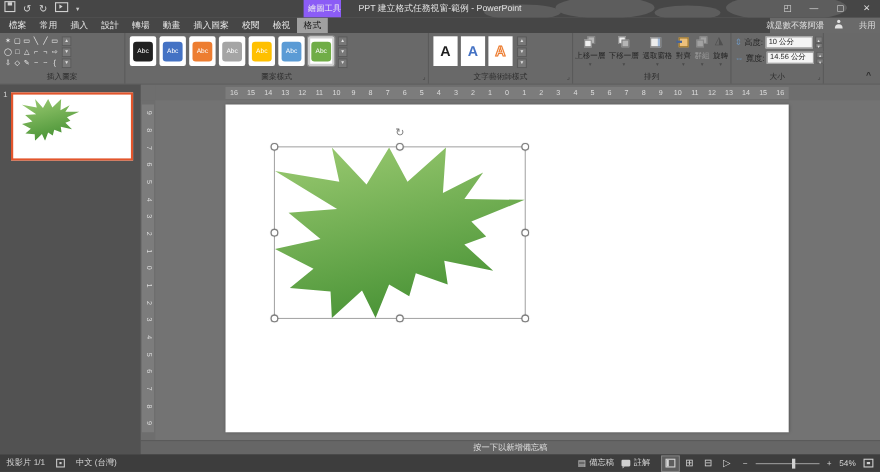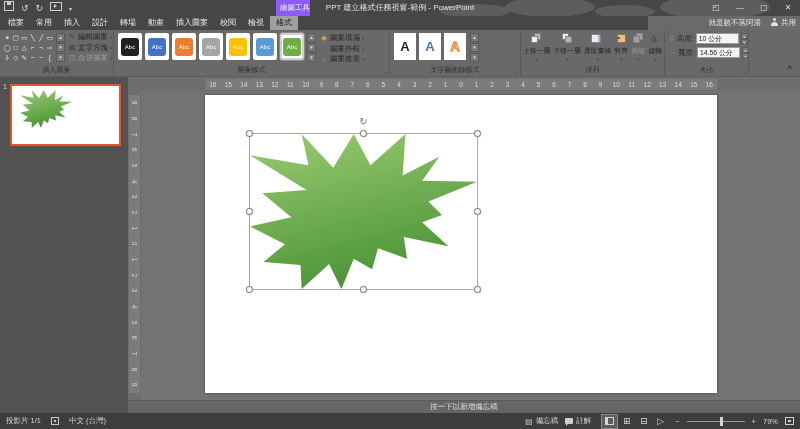--- a/index.html
+++ b/index.html
@@ -15,32 +15,32 @@
   .disk::before{content:"";position:absolute;left:2px;top:0;width:4px;height:3px;background:#d0d0d0}
   .monitor{width:10px;height:7px;border:1px solid #d0d0d0;display:inline-block;position:relative}
   .monitor::after{content:"";position:absolute;left:3px;top:1px;border-left:3px solid #d0d0d0;border-top:2px solid transparent;border-bottom:2px solid transparent}
   .tiny{font-size:6px;color:#c8c8c8}
   #ctx-badge{position:absolute;left:276px;top:0;width:34px;height:16px;background:#8b5cf6;color:#f0f0f0;
              font-size:7.5px;text-align:right;line-height:16px;z-index:2}
   #win-title{position:absolute;left:0;right:0;top:0;text-align:center;font-size:8px;color:#e2e2e2;line-height:16px;z-index:1}
   #winbtns{position:absolute;right:0;top:0;height:16px;display:flex;z-index:3}
   .winbtn{width:24px;height:16px;color:#dedede;font-size:8px;text-align:center;line-height:16px}
   
-  #tabrow{position:absolute;left:0;top:16px;width:648px;height:14px;background:#464646;display:flex;align-items:stretch}
+  #tabrow{position:absolute;left:0;top:16px;width:700px;height:14px;background:#464646;display:flex;align-items:stretch}
   .tabs-left{display:flex;align-items:stretch;padding-left:2px}
   .tab{padding:0 6px;font-size:8px;line-height:14px;color:#e8e8e8;white-space:nowrap}
   .tab.active{background:#a0a0a0;color:#161616}
   .tellme{display:flex;align-items:center;gap:4px;margin-left:10px;color:#cfcfcf;font-size:7.5px;white-space:nowrap}
   .bulb{width:5px;height:5px;border:1px solid #cfcfcf;border-radius:50%;position:relative}
   .bulb::after{content:"";position:absolute;left:1px;top:5px;width:3px;height:2px;background:#cfcfcf}
   #account{position:absolute;right:4px;top:16px;height:14px;display:flex;align-items:center;gap:10px;color:#e2e2e2;font-size:7.5px}
   .person{width:7px;height:8px;position:relative;display:inline-block}
   .person::before{content:"";position:absolute;left:2px;top:0;width:3px;height:3px;border-radius:50%;background:#e2e2e2}
   .person::after{content:"";position:absolute;left:0;top:4px;width:7px;height:4px;border-radius:4px 4px 0 0;background:#e2e2e2}
-  .share{display:flex;align-items:flex-start;gap:3px}
+  .share{display:flex;align-items:flex-start;gap:15px}
   
   #ribbon{position:absolute;left:0;top:30px;width:800px;height:47px;background:#696969;display:flex;border-bottom:1px solid #5c5c5c;box-sizing:border-box}
   .rgroup{position:relative;border-right:1px solid #5a5a5a;box-sizing:border-box;flex:none}
   .rg-label{position:absolute;bottom:1px;left:0;right:0;text-align:center;font-size:7px;color:#2e2e2e;white-space:nowrap}
   .launcher{position:absolute;bottom:1px;right:2px;font-size:6px;color:#3c3c3c;line-height:7px}
   
   .shape-grid{position:absolute;left:3px;top:3px;width:52px;height:30px;display:flex;flex-wrap:wrap}
   .sg-item{width:8.5px;height:10px;font-size:6.5px;line-height:10px;text-align:center;color:#ececec}
   .gal-scroll{position:absolute;display:flex;flex-direction:column;gap:1px}
   .gal-scroll .gs{width:9px;height:9px;background:#787878;border:1px solid #595959;box-sizing:border-box;
@@ -202,37 +202,20 @@
           <span class="sg-item">✎</span>
           <span class="sg-item">~</span>
           <span class="sg-item">~</span>
           <span class="sg-item">{</span>
       </div>
       <div class="gal-scroll" style="left:56px;top:3px">
         <span class="gs">▴</span>
         <span class="gs">▾</span>
         <span class="gs">▾</span>
       </div>
-      <div class="ins-btns">
-        <div class="rbtn-row">
-            <span class="ric" style="color: rgb(63, 63, 63);">✎</span>
-            <span>編輯圖案</span>
-            <span class="caret">▾</span>
-          </div>
-          <div class="rbtn-row">
-            <span class="ric" style="color: rgb(63, 63, 63);">▤</span>
-            <span>文字方塊</span>
-            <span class="caret">▾</span>
-          </div>
-          <div class="rbtn-row disabled">
-            <span class="ric" style="color: rgb(157, 157, 157);">◫</span>
-            <span>合併圖案</span>
-            <span class="caret">▾</span>
-          </div>
-      </div>
       <div class="rg-label">插入圖案</div>
     </div>
 
     <div class="rgroup" style="width:276px">
       <div class="tiles">
         <div class="style-tile">
             <span class="tile-chip" style="background: rgb(33, 33, 33);">Abc</span>
           </div>
           <div class="style-tile">
             <span class="tile-chip" style="background: rgb(68, 114, 196);">Abc</span>
@@ -250,37 +233,20 @@
             <span class="tile-chip" style="background: rgb(91, 155, 213);">Abc</span>
           </div>
           <div class="style-tile selected">
             <span class="tile-chip" style="background: rgb(112, 173, 71);">Abc</span>
           </div>
       </div>
       <div class="gal-scroll" style="left:193px;top:3px">
         <span class="gs">▴</span>
         <span class="gs">▾</span>
         <span class="gs">▾</span>
-      </div>
-      <div class="fmt-btns" style="left:206px">
-        <div class="rbtn-row">
-            <span class="ric" style="color: rgb(217, 161, 59);">◆</span>
-            <span>圖案填滿</span>
-            <span class="caret">▾</span>
-          </div>
-          <div class="rbtn-row">
-            <span class="ric" style="color: rgb(74, 111, 174);">✎</span>
-            <span>圖案外框</span>
-            <span class="caret">▾</span>
-          </div>
-          <div class="rbtn-row">
-            <span class="ric" style="color: rgb(143, 143, 143);">◐</span>
-            <span>圖案效果</span>
-            <span class="caret">▾</span>
-          </div>
       </div>
       <div class="rg-label">圖案樣式</div>
       <div class="launcher">⌟</div>
     </div>
 
     <div class="rgroup" style="width:131px">
       <div class="tiles">
         <div class="wa-tile a-black">A</div>
           <div class="wa-tile a-blue">A</div>
           <div class="wa-tile a-orange">A</div>
@@ -486,18 +452,18 @@
           </span>
         <span class="view-btn">⊞</span>
         <span class="view-btn">⊟</span>
         <span class="view-btn">▷</span>
       </span>
       <span>−</span>
       <span class="ztrack">
           <span class="zthumb"></span>
         </span>
       <span>+</span>
-      <span>79%</span>
+      <span>54%</span>
       <span class="fit"></span>
     </div>
   </div>
 
 </div>
 
 </body></html>

